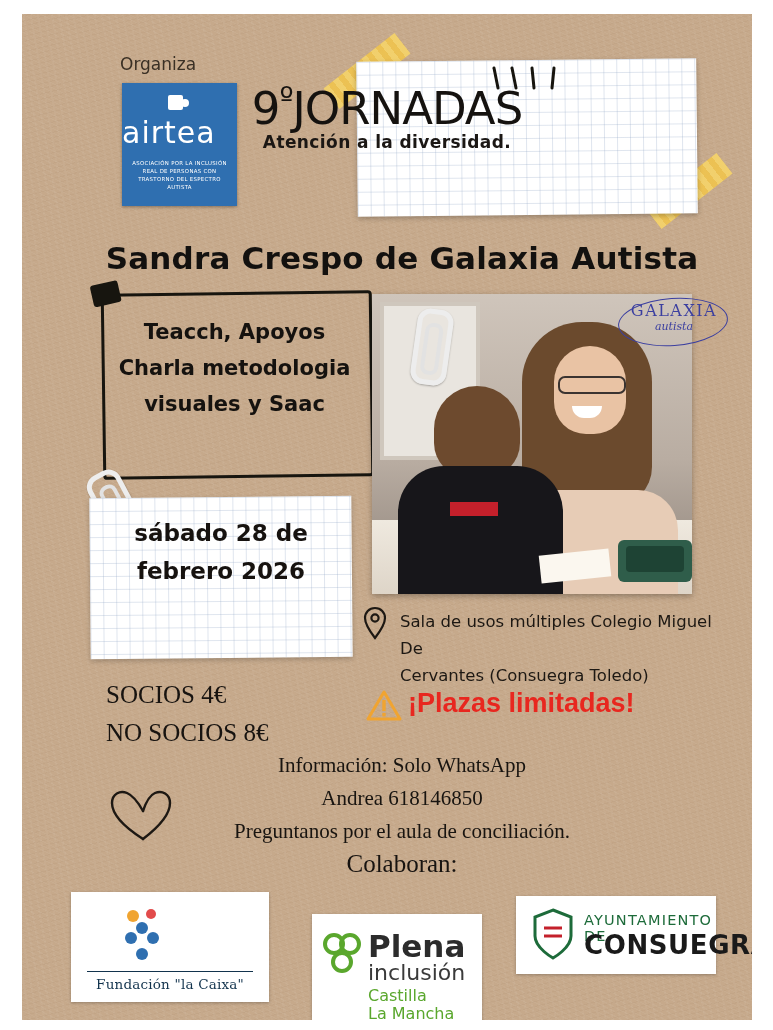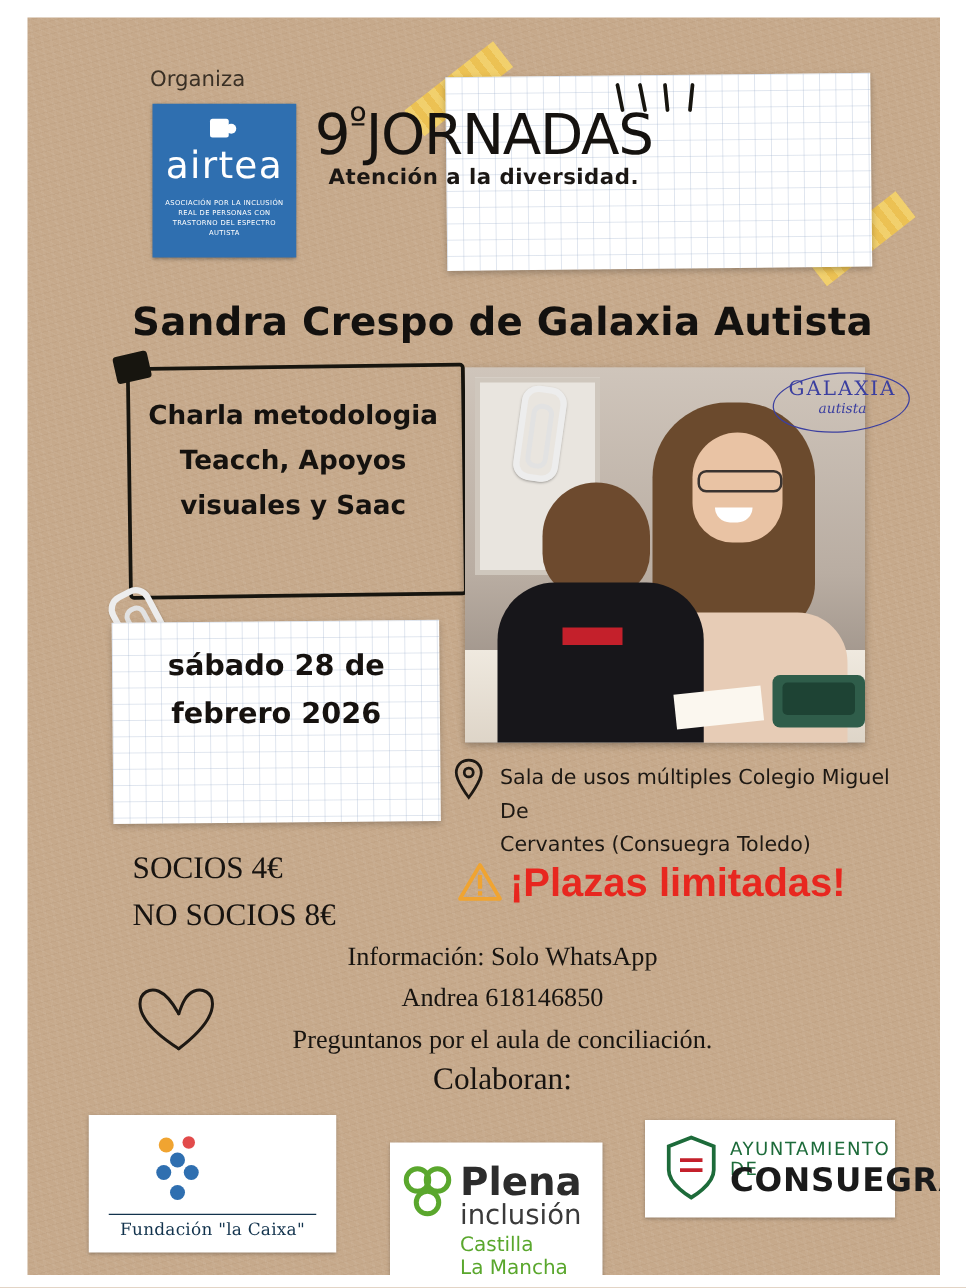--- a/index.html
+++ b/index.html
@@ -43,21 +43,21 @@
     overflow:hidden;
   }
   .airtea-logo .puzzle{
     position:absolute;left:46px;top:12px;width:15px;height:15px;background:#ffffff;
     border-radius:2px;
   }
   .airtea-logo .puzzle:after{
     content:"";position:absolute;right:-6px;top:4px;width:8px;height:8px;background:#fff;border-radius:50%;
   }
   .airtea-word{
-    position:absolute;left:0;right:0;top:32px;text-align:center;
+    position:absolute;left:0;right:0;top:32px;text-align:left;
     color:#ffffff;font-size:30px;letter-spacing:1px;
     font-family:"DejaVu Sans", sans-serif;
   }
   .airtea-sub{
     position:absolute;left:8px;right:8px;top:76px;text-align:center;
     color:#ffffff;font-size:5.4px;line-height:8px;letter-spacing:.3px;
     font-family:"DejaVu Sans", sans-serif;
   }
 
   
@@ -193,21 +193,21 @@
   .prices{
     position:absolute;left:84px;top:662px;width:300px;
     font-size:25px;line-height:38px;color:#171310;
     font-family:"Liberation Serif", serif;
   }
 
   
   .warn-icon{position:absolute;left:344px;top:675px;width:36px;height:33px;}
   .limited{
     position:absolute;left:386px;top:674px;
-    font-size:32px;font-weight:bold;color:#e8271f;
+    font-size:27px;font-weight:bold;color:#e8271f;
     font-family:"Liberation Sans", sans-serif;
     text-align:center;
   }
 
   
   .info{
     position:absolute;left:60px;top:735px;width:640px;text-align:center;
     font-size:21px;line-height:33px;color:#181410;
     font-family:"Liberation Serif", serif;
   }
@@ -273,22 +273,22 @@
   </svg>
   <div class="title-main">
     <span>9</span><span class="deg">º</span><span>JORNADAS</span>
   </div>
   <div class="title-sub">Atención a la diversidad.</div>
 
   <div class="speaker">Sandra Crespo de Galaxia Autista</div>
 
   <div class="talkbox"></div>
   <div class="talk-text">
+    <div>Teacch, Apoyos</div>
     <div>Charla metodologia</div>
-    <div>Teacch, Apoyos</div>
     <div>visuales y Saac</div>
   </div>
 
   <div class="photo">
     <div class="ph-wall"></div>
     <div class="ph-window"></div>
     <div class="ph-table"></div>
     <div class="ph-woman-hair"></div>
     <div class="ph-woman-face"></div>
     <div class="ph-woman-glass"></div>

